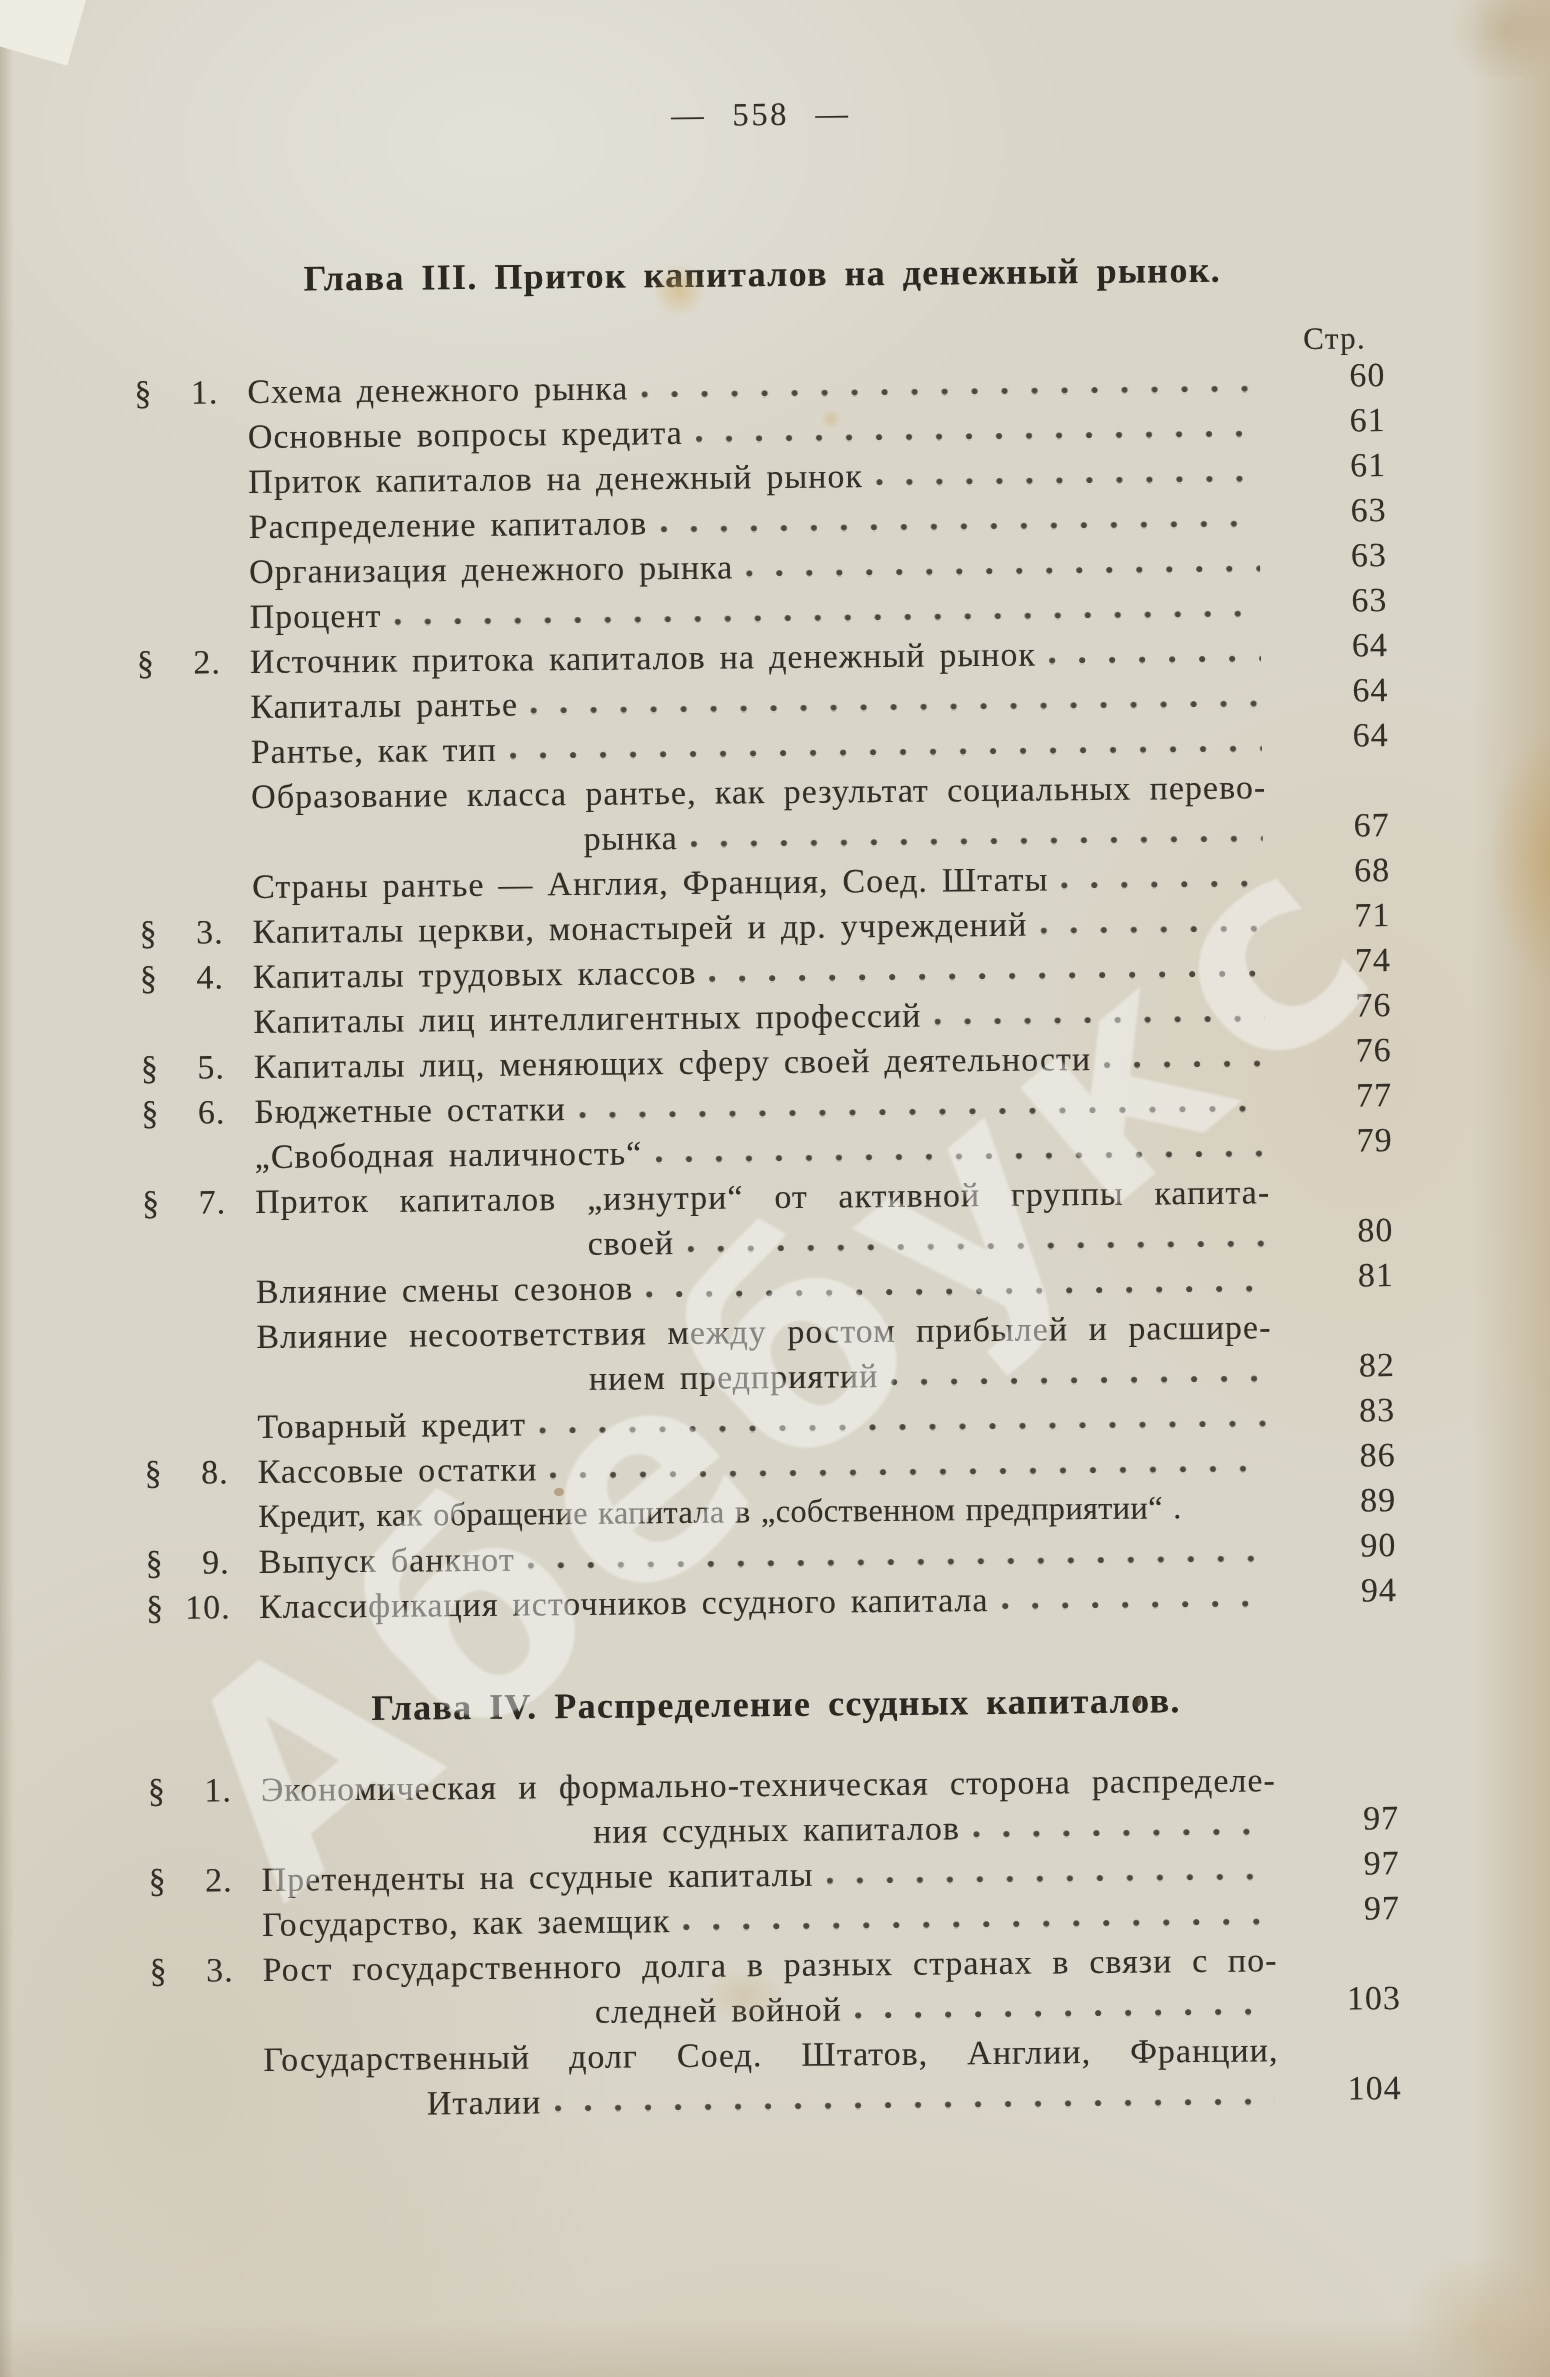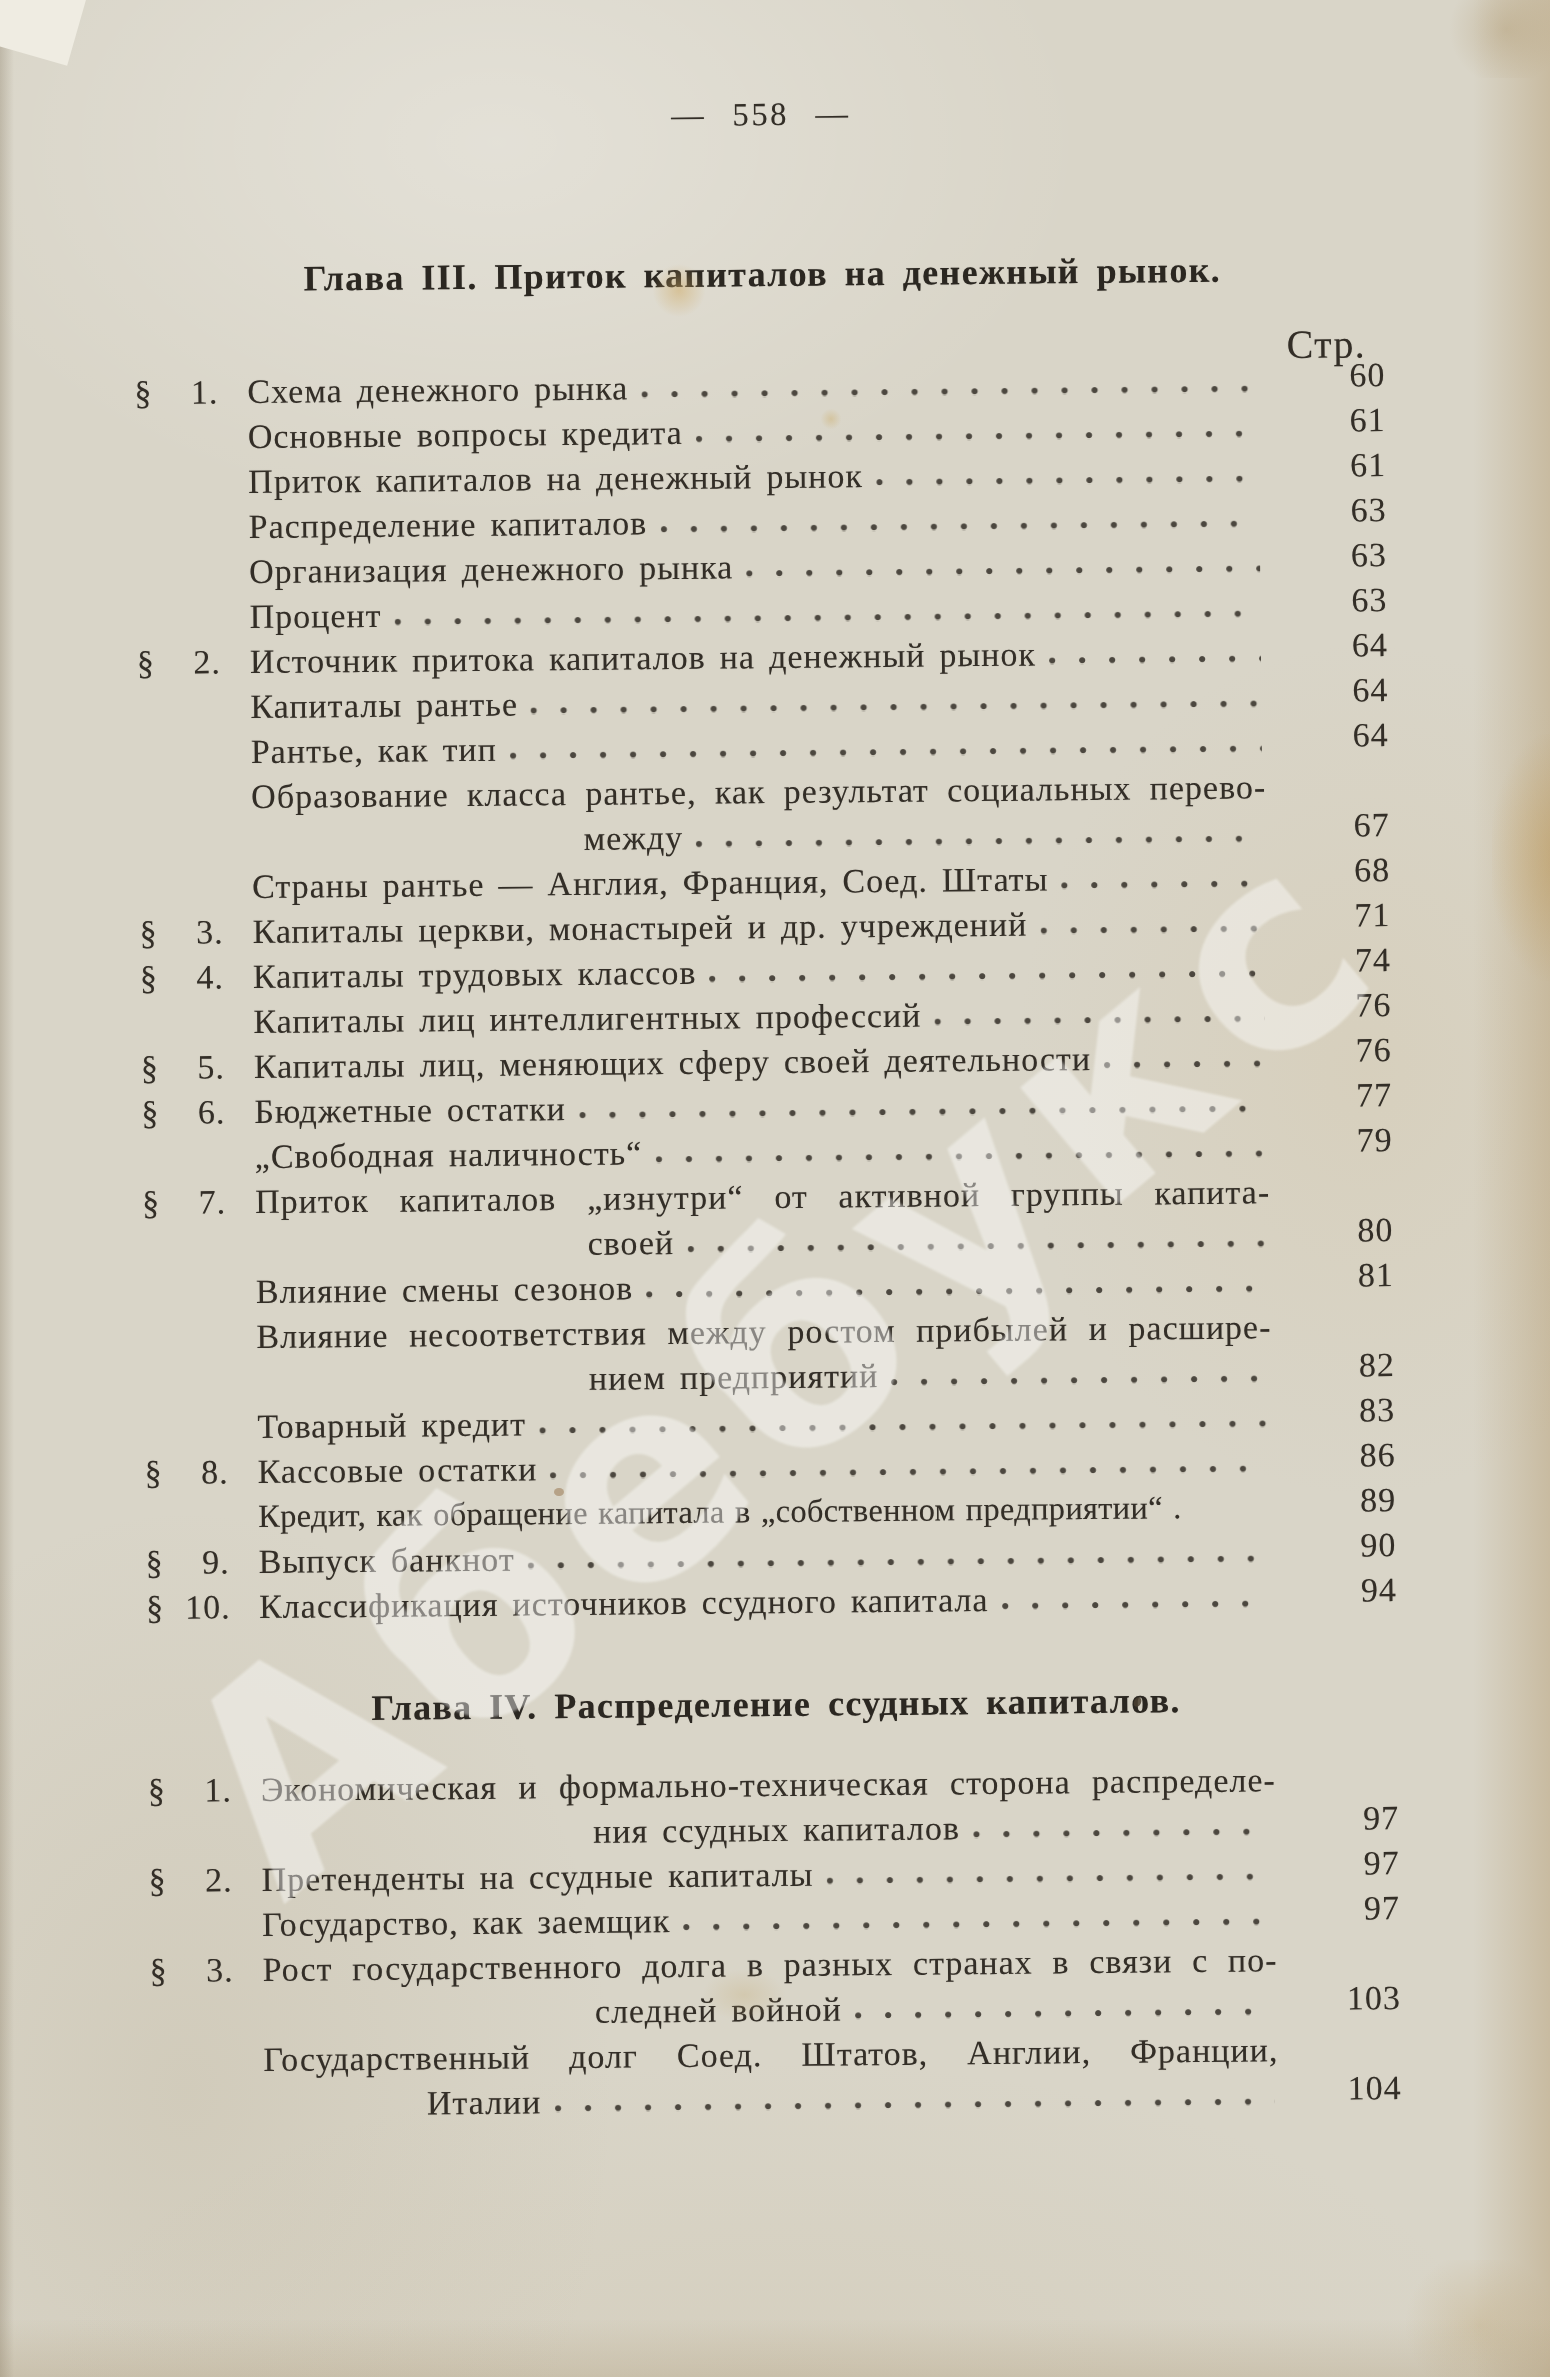--- a/index.html
+++ b/index.html
@@ -32,21 +32,21 @@
   }
   .ch-title{
     position:absolute;left:130px;right:143px;
     text-align:center;font-weight:bold;font-size:36px;
     letter-spacing:1.3px;word-spacing:6.5px;color:#2b2721;
   }
   .t3{top:253px;}
   .t4{top:1683px;}
   .str-label{
     position:absolute;right:179px;top:326px;
-    font-size:40px;letter-spacing:1.3px;
+    font-size:31px;letter-spacing:1.3px;
   }
   .entries{position:absolute;left:140px;right:160px;}
   .e3{top:364px;}
   .e4{top:1762px;}
   .row{
     display:flex;height:45px;line-height:45px;
     font-size:34px;letter-spacing:1px;word-spacing:4.5px;white-space:nowrap;
   }
   .sec{width:39px;flex:0 0 auto;}
   .num{width:45px;flex:0 0 auto;text-align:right;}
@@ -174,21 +174,21 @@
           <span class="pg">64</span>
         </div>
         <div class="row">
           <span class="sec"></span>
           <span class="num"></span>
           <span class="txt fill">Образование класса рантье, как результат социальных перево-</span>
         </div>
         <div class="row">
           <span class="sec"></span>
           <span class="num"></span>
-          <span class="txt cont1">между</span>
+          <span class="txt cont1">рынка</span>
           <span class="leader"></span>
           <span class="pg">67</span>
         </div>
         <div class="row">
           <span class="sec"></span>
           <span class="num"></span>
           <span class="txt">Страны рантье — Англия, Франция, Соед. Штаты</span>
           <span class="leader"></span>
           <span class="pg">68</span>
         </div>

